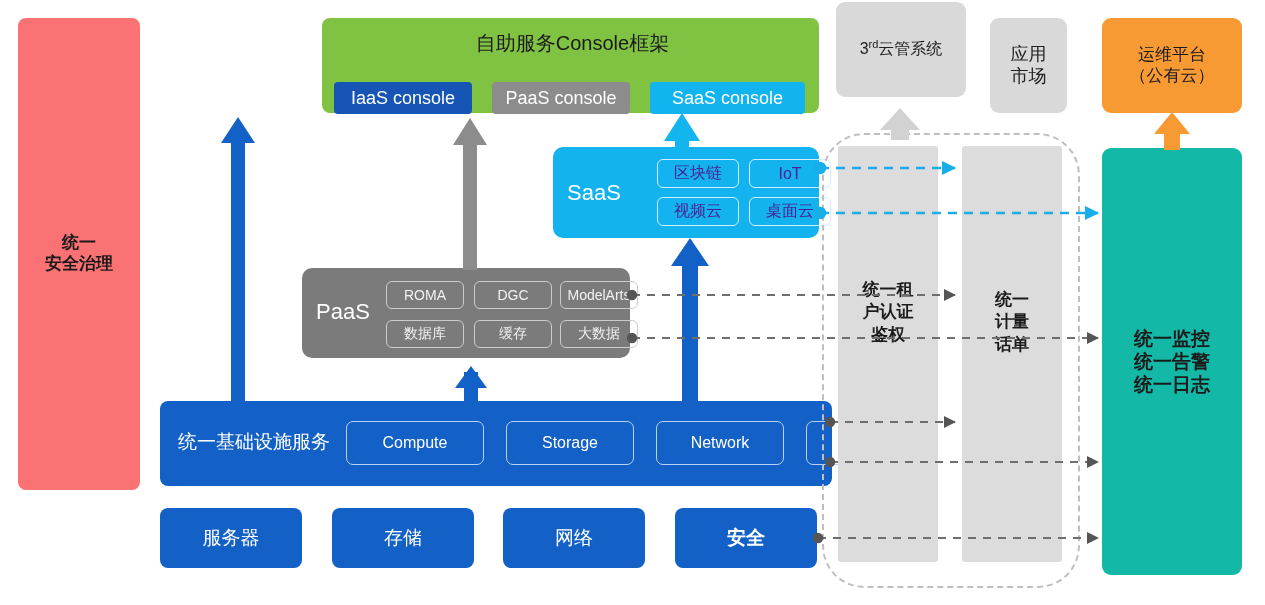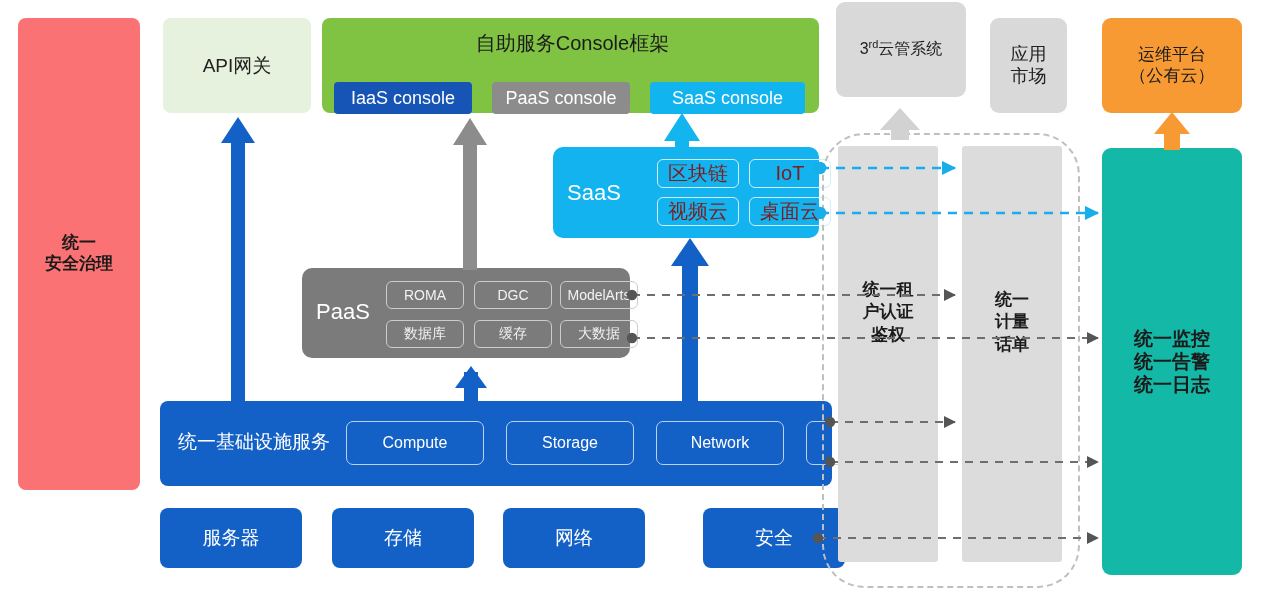--- a/index.html
+++ b/index.html
@@ -27,21 +27,21 @@
   .g3rd{left:836px;top:2px;width:130px;height:95px;justify-content:center;}
   .gmarket{left:990px;top:18px;width:77px;height:95px;font-size:18px;}
 
   
   .orange-top{left:1102px;top:18px;width:140px;height:95px;background:#F89A34;border-radius:9px;color:#1b1b1b;font-size:17px;}
   .orange-side{left:1102px;top:148px;width:140px;height:427px;background:#14b8a6;border-radius:9px;color:#1b1b1b;font-size:19px;font-weight:700;}
 
   
   .saas{left:553px;top:147px;width:266px;height:91px;background:#12B3EE;border-radius:10px;display:block;}
   .saas-name{position:absolute;left:14px;top:33px;font-size:22px;color:#fff;}
-  .sbtn{position:absolute;height:27px;border:1.6px solid #cfeefb;border-radius:6px;display:flex;align-items:center;justify-content:center;color:#7f1d1d;font-size:20px;background:transparent;}
+  .sbtn{position:absolute;height:27px;border:1.6px solid #cfeefb;border-radius:6px;display:flex;align-items:center;justify-content:center;color:#4c1d95;font-size:16px;background:transparent;}
   .sb1{left:104px;top:12px;width:80px;}
   .sb2{left:196px;top:12px;width:80px;}
   .sb3{left:104px;top:50px;width:80px;font-family:Liberation Mono, monospace;}
   .sb4{left:196px;top:50px;width:80px;}
 
   
   .paas{left:302px;top:268px;width:328px;height:90px;background:#7B7B7B;border-radius:10px;display:block;}
   .paas-name{position:absolute;left:14px;top:31px;font-size:22px;color:#fff;}
   .pbtn{position:absolute;height:26px;border:1.6px solid #cccccc;border-radius:6px;display:flex;align-items:center;justify-content:center;color:#f2f2f2;font-size:14px;background:transparent;text-align:center;}
   .pb1{left:84px;top:13px;width:76px;}
@@ -58,21 +58,21 @@
   .ib1{left:186px;width:136px;}
   .ib2{left:346px;width:126px;}
   .ib3{left:496px;width:126px;}
   .ib4{left:646px;width:106px;}
 
   
   .bot{top:508px;height:60px;background:#1361C6;border-radius:8px;color:#fff;font-size:19px;}
   .bot1{left:160px;width:142px;}
   .bot2{left:332px;width:142px;}
   .bot3{left:503px;width:142px;}
-  .bot4{left:703px;width:142px;}
+  .bot4{left:675px;width:142px;font-weight:bold;}
 
   
   .dash-container{position:absolute;left:822px;top:133px;width:258px;height:455px;border:2.5px dashed #BFBFBF;border-radius:42px;box-sizing:border-box;}
 
   
   .gcol{position:absolute;background:#DCDCDC;border-radius:3px;}
   .gcol1{left:838px;top:146px;width:100px;height:416px;}
   .gcol2{left:962px;top:146px;width:100px;height:416px;}
   .gcol-text{position:absolute;text-align:center;font-size:17px;color:#1b1b1b;line-height:1.32;white-space:pre-line;font-weight:700;}
   .gct1{left:838px;top:279px;width:100px;}
@@ -84,23 +84,20 @@
 </head>
 <body>
 
 <div id="canvas">
 
   <div class="box red-panel">
     <span class="lbl">统一
 安全治理</span>
   </div>
 
-  <div class="box api-gw">
-    <span class="lbl">API网关</span>
-  </div>
 
   <div class="box console-frame">
     <div class="console-title">自助服务Console框架</div>
     <div class="chip chip-iaas">IaaS console</div>
     <div class="chip chip-paas">PaaS console</div>
     <div class="chip chip-saas">SaaS console</div>
   </div>
 
   <div class="box gray-top g3rd">
     <span><span>3</span><sup style="font-size:11px">rd</sup><span>云管系统</span></span>

